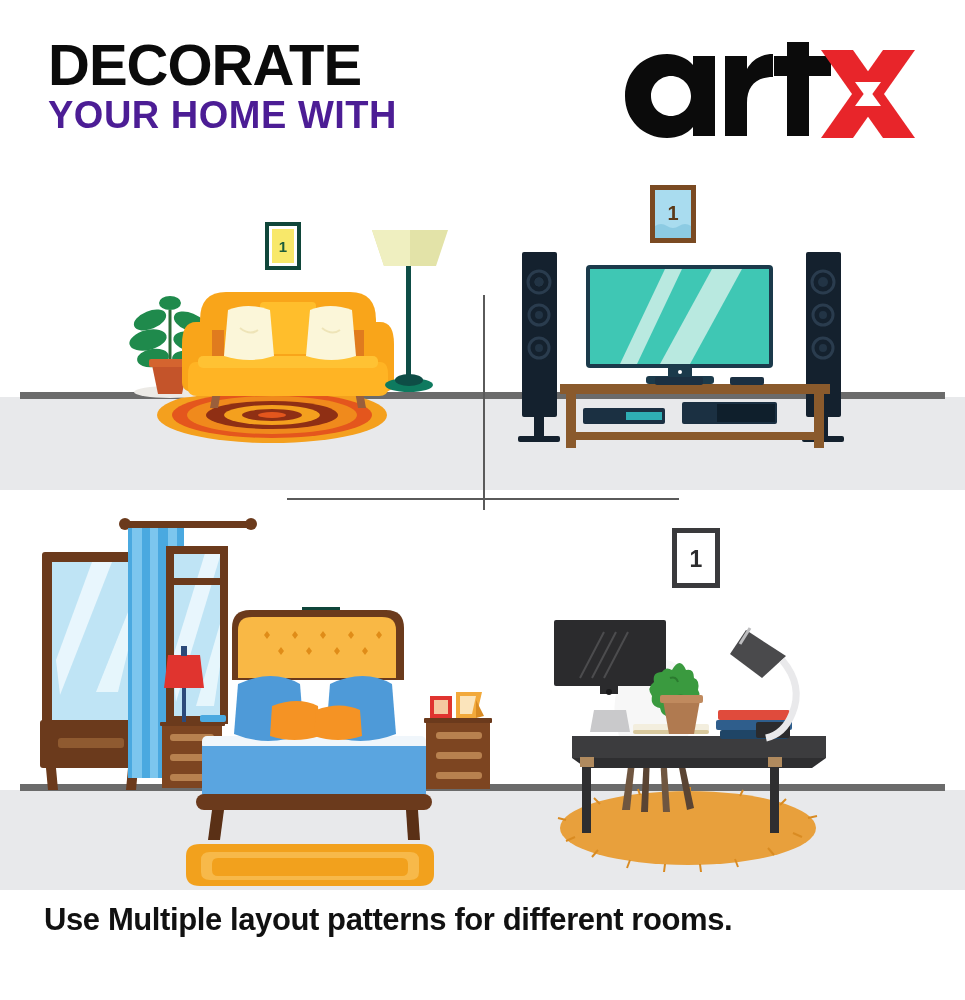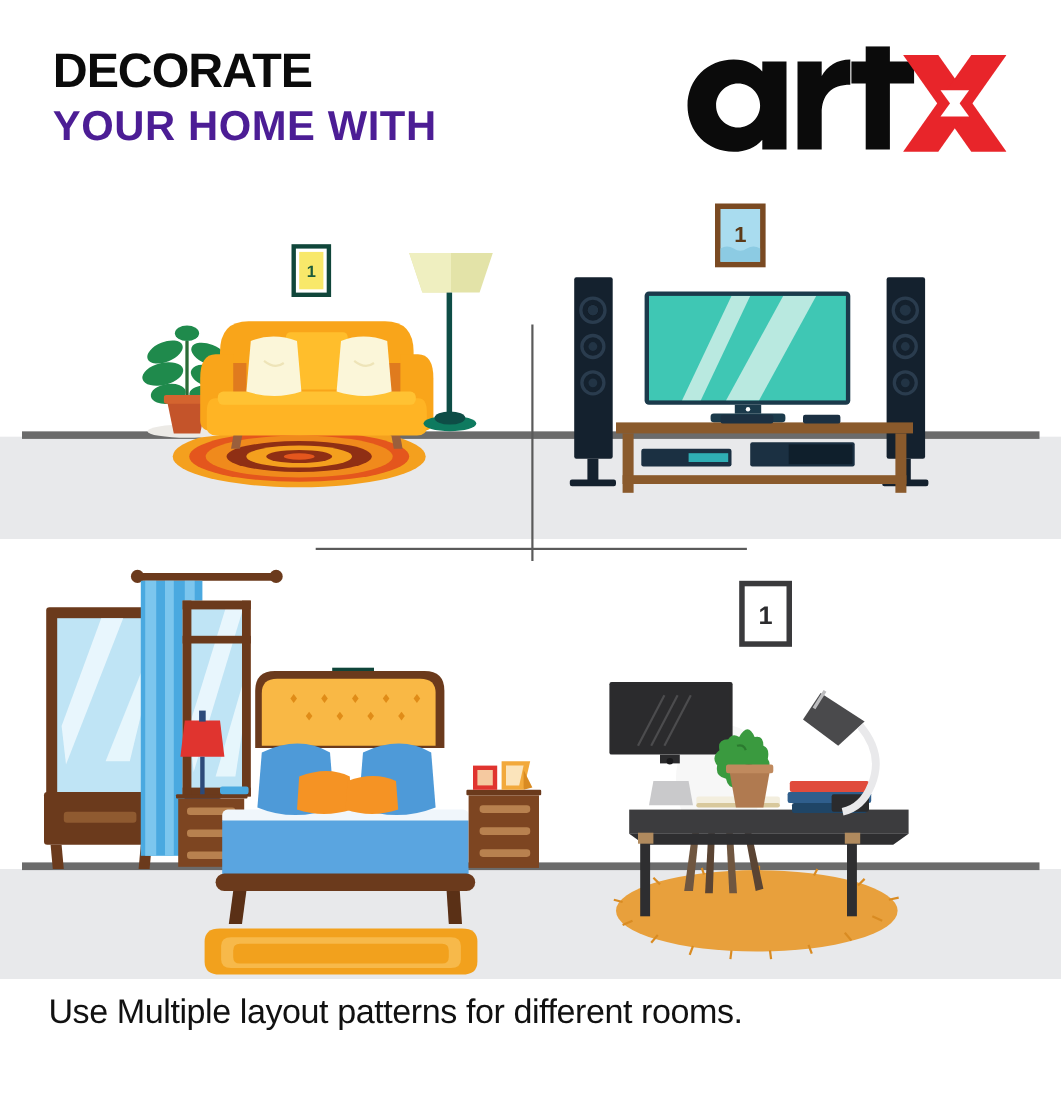--- a/index.html
+++ b/index.html
@@ -25,21 +25,21 @@
     width: 965px; height: 170px;
   }
   .headline {
     position: absolute;
     left: 48px; top: 38px;
     width: 470px;
   }
   .headline .line1 {
     font-family: "Liberation Sans", sans-serif;
     font-weight: bold;
-    font-size: 44px;
+    font-size: 58px;
     letter-spacing: -1px;
     line-height: 54px;
     color: #0b0b0b;
   }
   .headline .line2 {
     font-family: "Liberation Sans", sans-serif;
     font-weight: bold;
     font-size: 38px;
     letter-spacing: 0.5px;
     line-height: 46px;
@@ -71,21 +71,21 @@
     left: 287px; top: 498px;
     width: 392px; height: 2px;
     background: #5a5a5a;
   }
 
   
   .caption {
     position: absolute;
     left: 44px; top: 902px;
     font-family: "Liberation Sans", sans-serif;
-    font-weight: normal;
+    font-weight: bold;
     font-size: 31px;
     letter-spacing: -0.4px;
     color: #111111;
   }
 </style>
 </head>
 <body>
 
 <div id="page">
 

